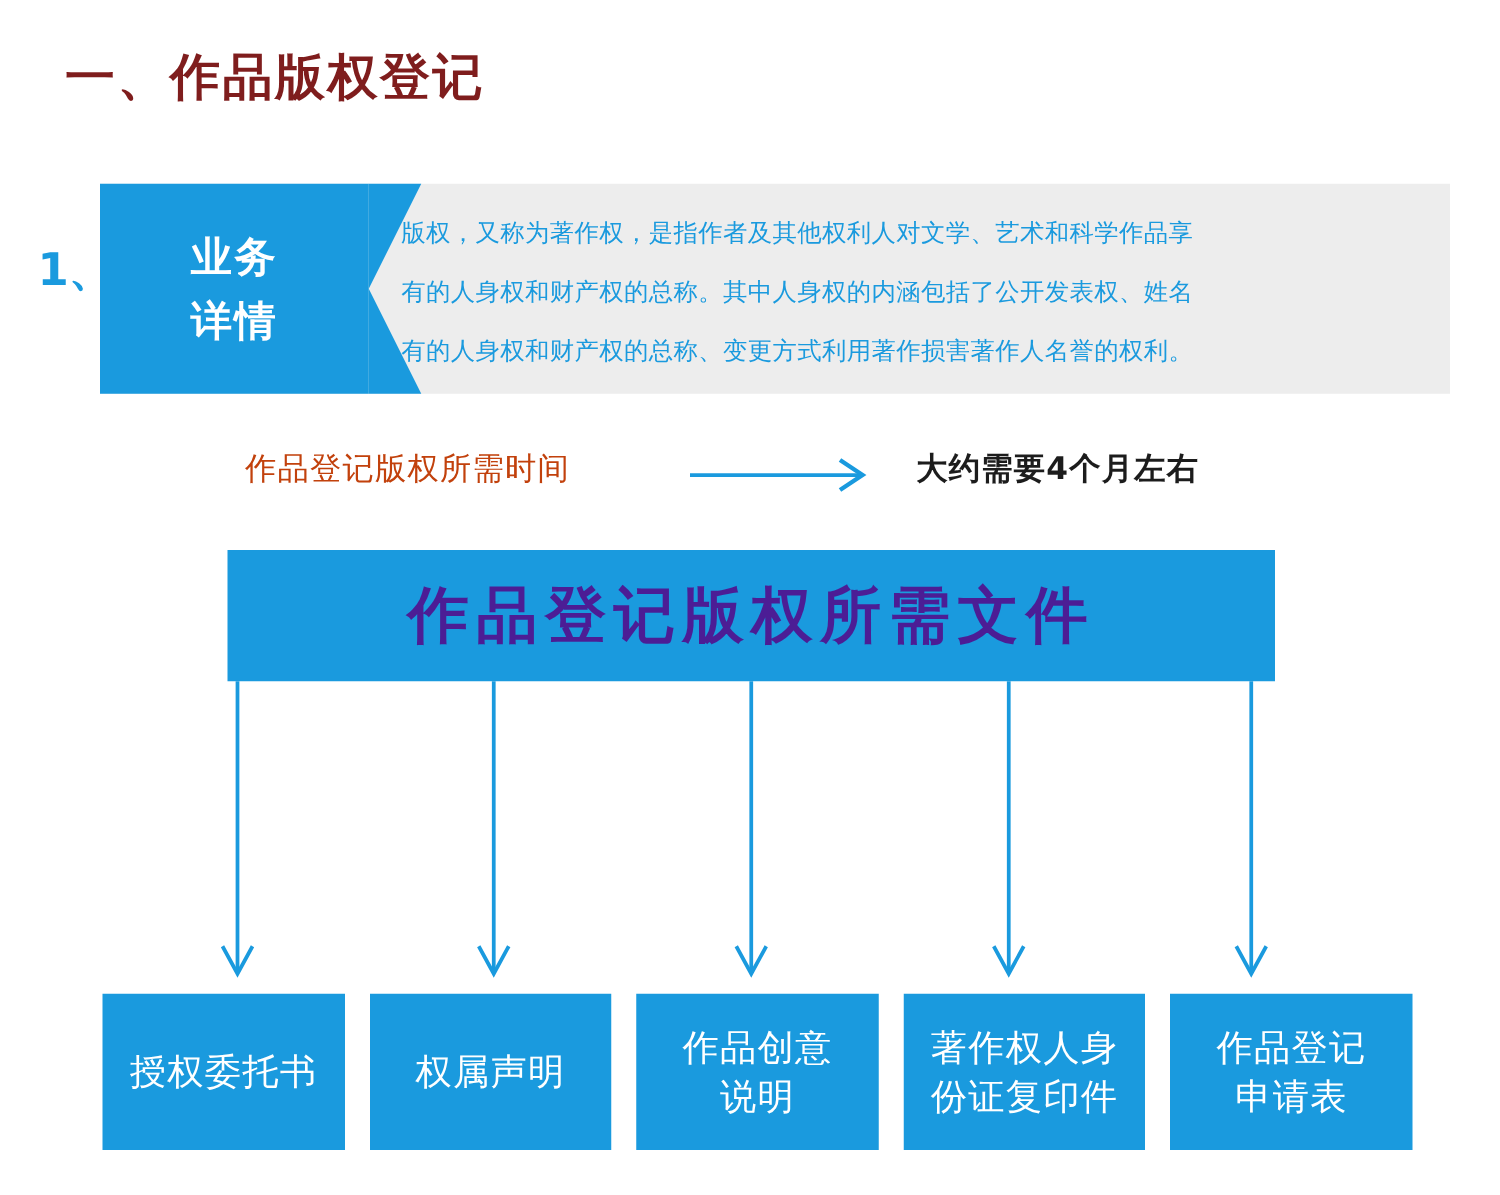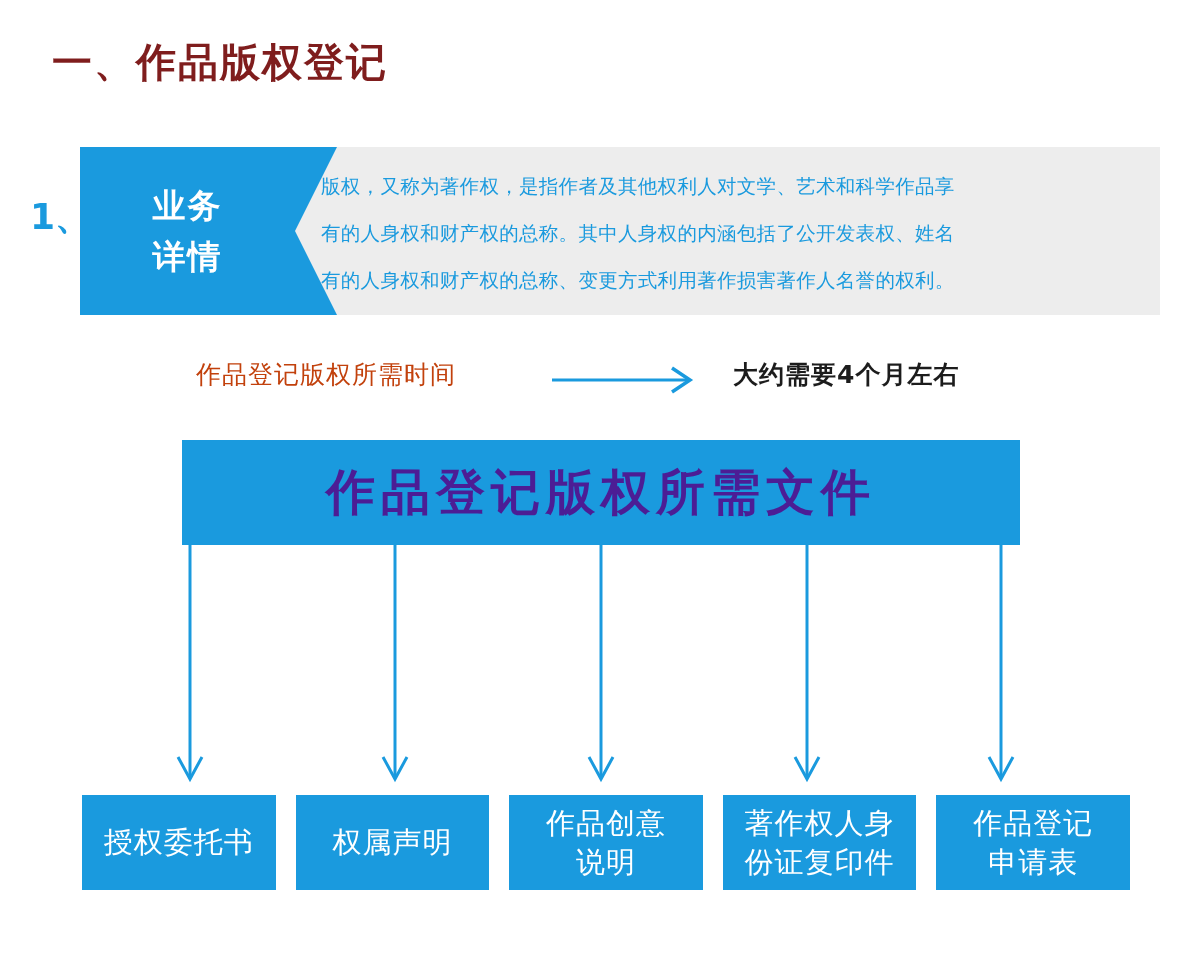--- a/index.html
+++ b/index.html
@@ -167,21 +167,21 @@
     height: 956px;
     pointer-events: none;
   }
 
   
   .doc-boxes {
     position: absolute;
     left: 82px;
     top: 795px;
     width: 1048px;
-    height: 95px;
+    height: 125px;
     display: flex;
     gap: 20px;
   }
   .doc-box {
     flex: 1 1 0;
     background: #1a9ade;
     color: #ffffff;
     display: flex;
     align-items: center;
     justify-content: center;

